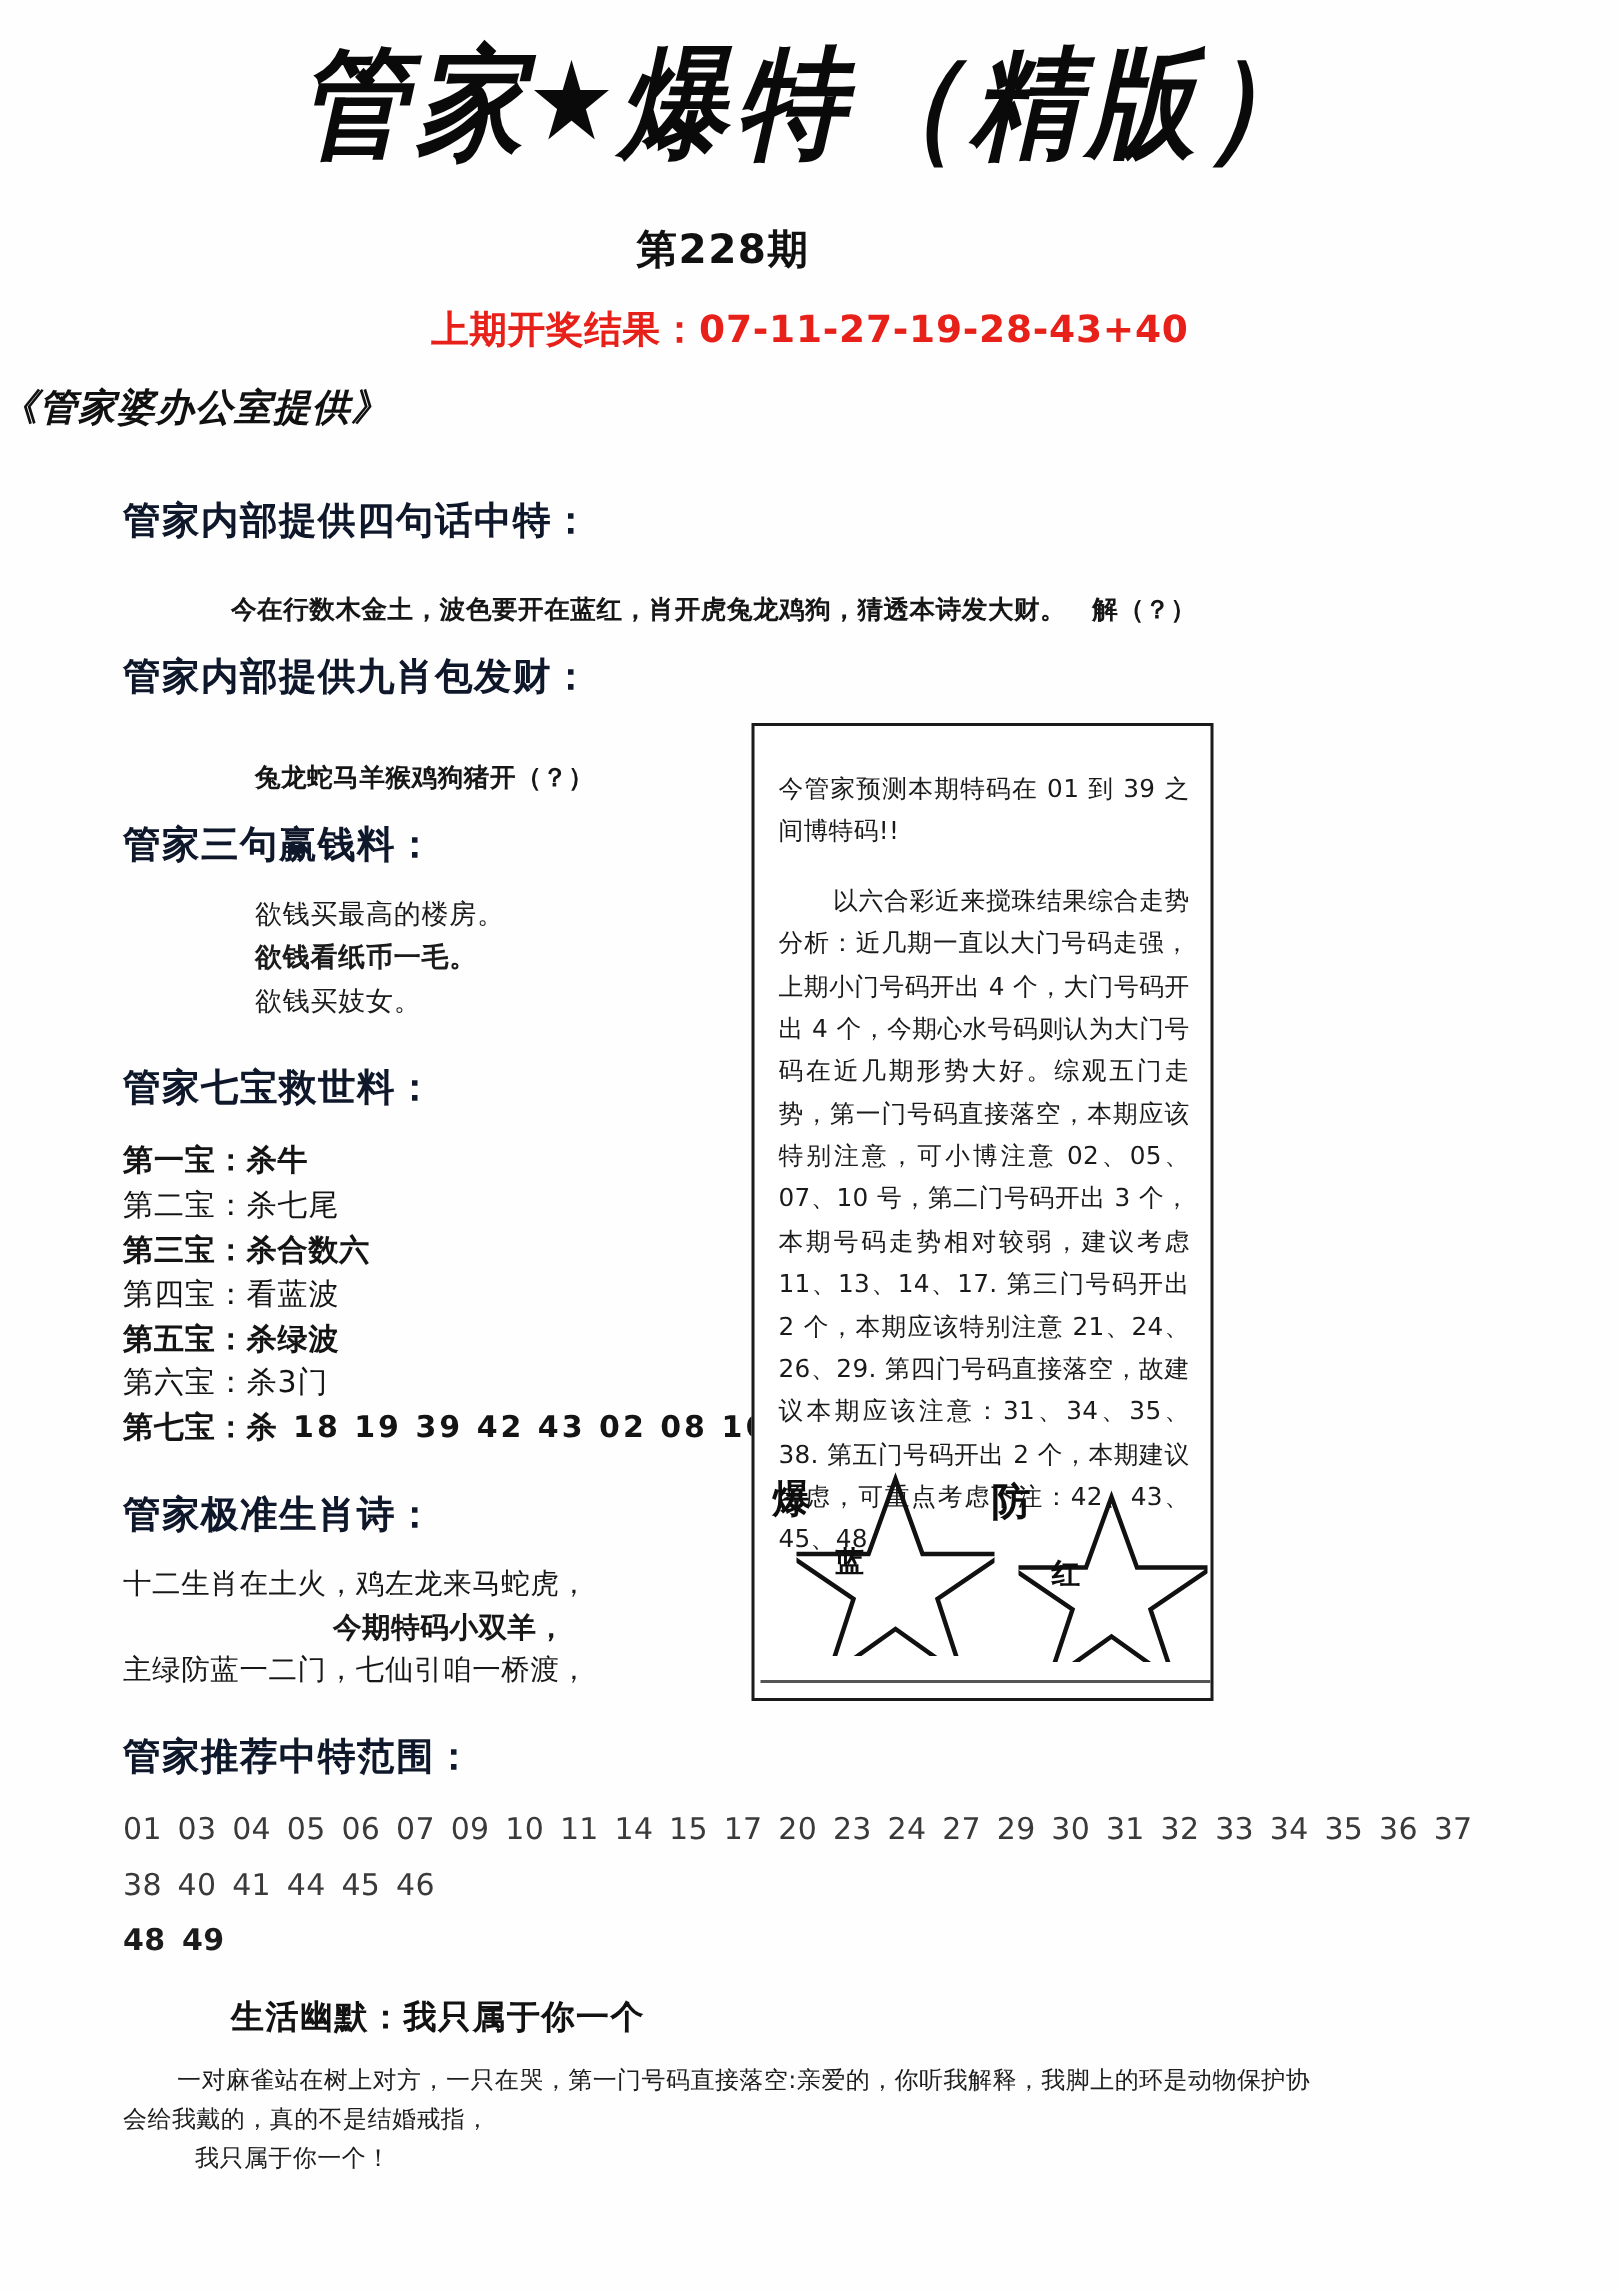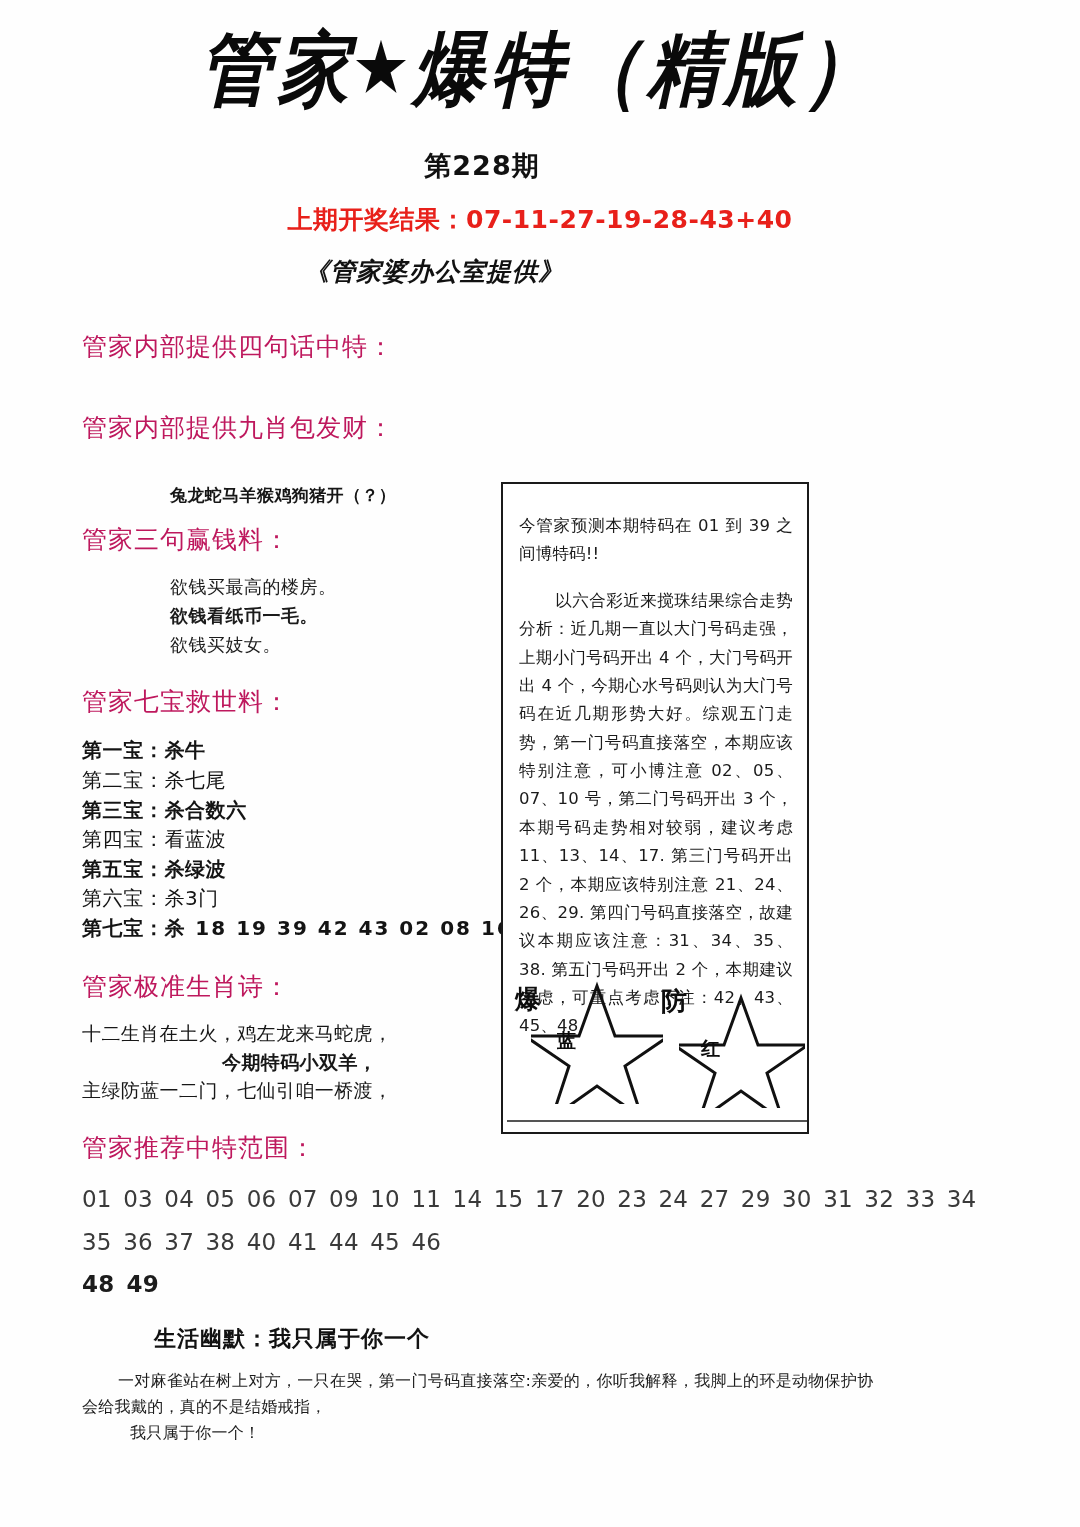--- a/index.html
+++ b/index.html
@@ -69,41 +69,41 @@
     font-size: 25px;
     font-weight: bold;
     color: #e8201a;
     letter-spacing: 0.5px;
   }
   .provider {
     position: absolute;
     top: 255px;
     left: 0;
     width: 868px;
-    text-align: center;
+    text-align: left;
     font-family: "DejaVu Serif", "Liberation Serif", serif;
     font-size: 25px;
     font-weight: bold;
     font-style: italic;
     color: #111;
     letter-spacing: 1px;
   }
 
   
   .content {
     position: absolute;
     top: 330px;
     left: 82px;
     width: 920px;
   }
   .sec-head {
     font-family: "DejaVu Serif", "Liberation Serif", serif;
     font-size: 25px;
-    font-weight: normal;
-    color: #be185d;
+    font-weight: bold;
+    color: #0f172a;
     letter-spacing: 1px;
     margin: 0 0 6px 0;
   }
   .poem-line {
     font-family: "DejaVu Sans", "Liberation Sans", sans-serif;
     font-size: 17px;
     font-weight: bold;
     color: #161616;
     letter-spacing: 0.4px;
   }
@@ -142,21 +142,21 @@
     font-size: 19px;
     color: #171717;
     line-height: 1.52;
     letter-spacing: 0.4px;
   }
   .zodiac-line.bold { font-weight: bold; }
   .zodiac-line.center-ish { margin-left: 140px; font-weight: bold; }
 
   .range-numbers {
     font-family: "DejaVu Sans", "Liberation Sans", sans-serif;
-    font-size: 23px;
+    font-size: 20px;
     color: #3a3a3a;
     letter-spacing: 0.2px;
     line-height: 1.85;
     word-spacing: 4px;
     width: 930px;
   }
 
   .humor-head {
     font-family: "DejaVu Serif", "Liberation Serif", serif;
     font-size: 22px;
@@ -258,20 +258,21 @@
   </div>
 
   <div class="issue-no">第228期</div>
   <div class="last-draw">上期开奖结果：07-11-27-19-28-43+40</div>
   <div class="provider">《管家婆办公室提供》</div>
 
   <div class="content">
 
     <div class="sec-head">管家内部提供四句话中特：</div>
     <div class="gap-md"></div>
+    <div class="poem-line indent-1">今在行数木金土，波色要开在蓝红，肖开虎兔龙鸡狗，猜透本诗发大财。　解（？）</div>
     <div class="gap-sm"></div>
 
     <div class="sec-head">管家内部提供九肖包发财：</div>
     <div class="gap-lg"></div>
     <div class="poem-line indent-2">兔龙蛇马羊猴鸡狗猪开（？）</div>
     <div class="gap-sm"></div>
 
     <div class="sec-head">管家三句赢钱料：</div>
     <div style="height:10px"></div>
     <div class="three-line">欲钱买最高的楼房。</div>

